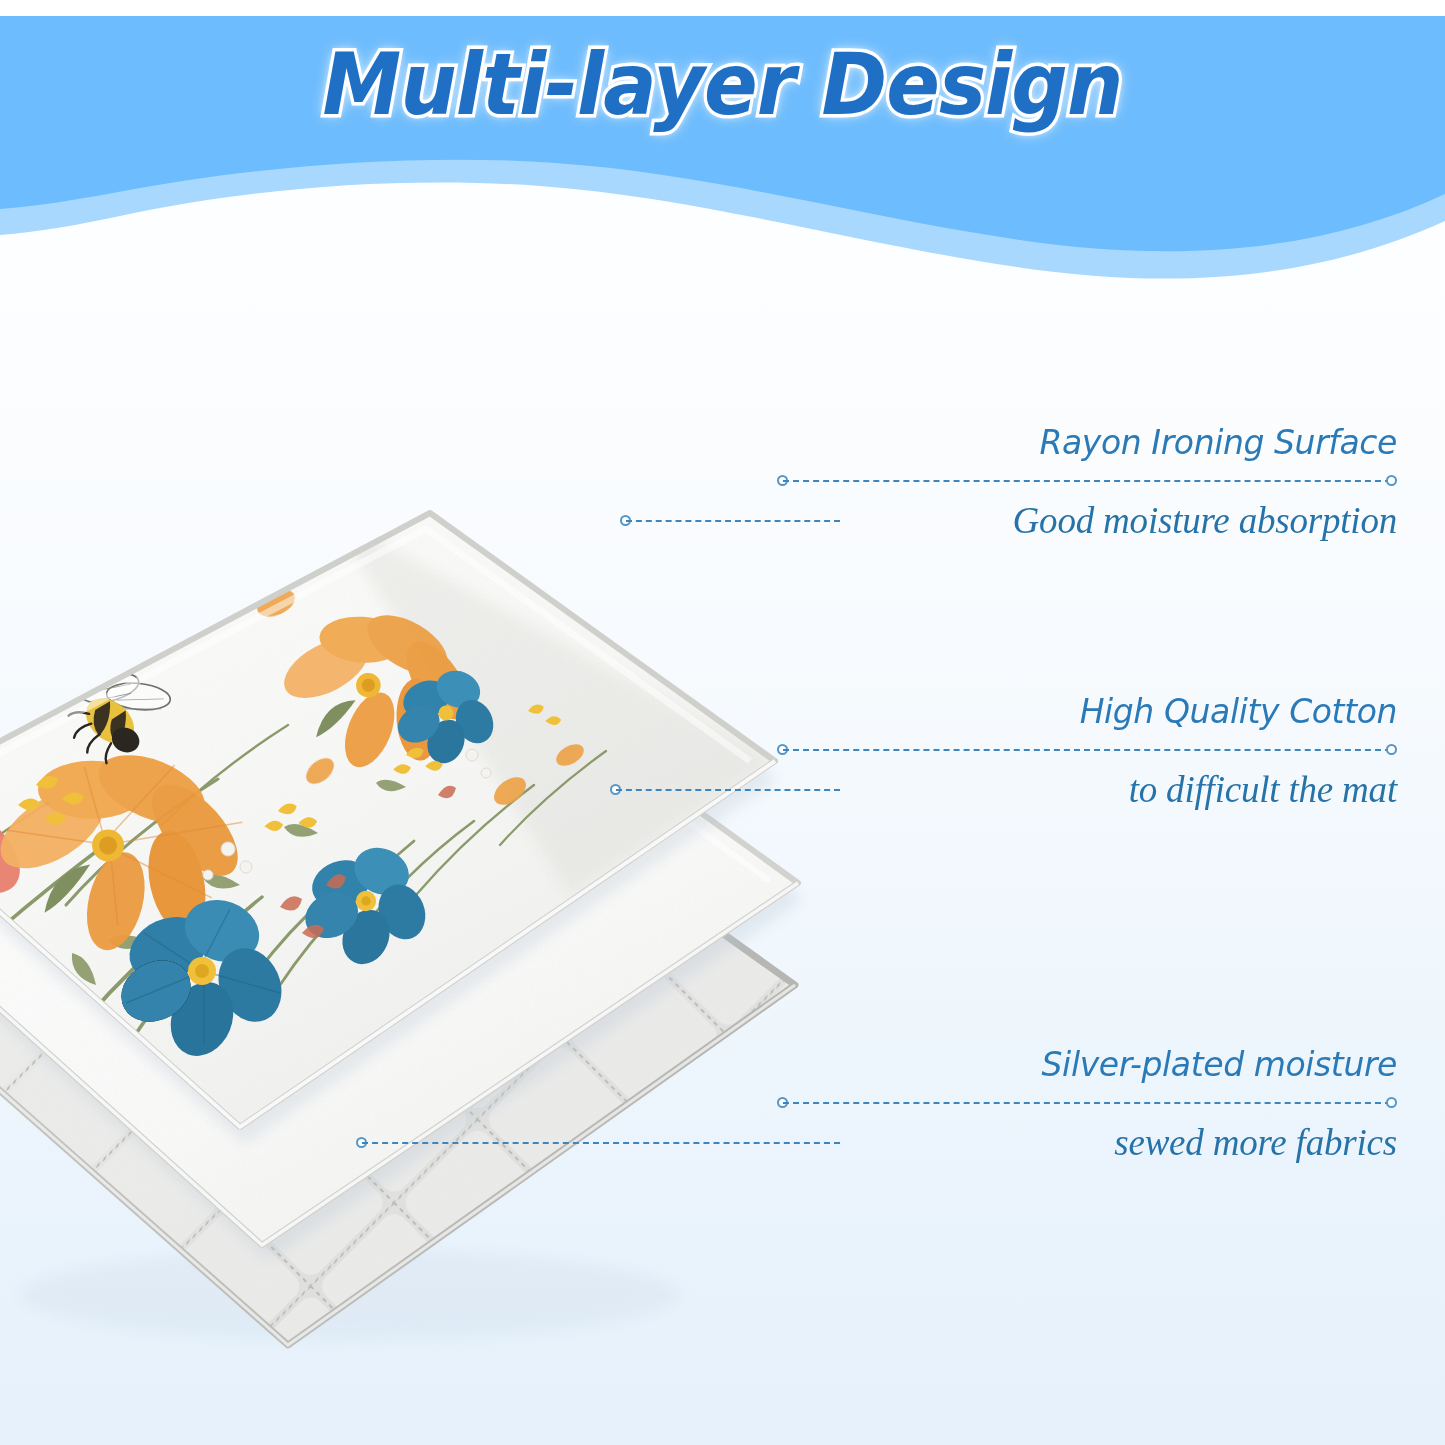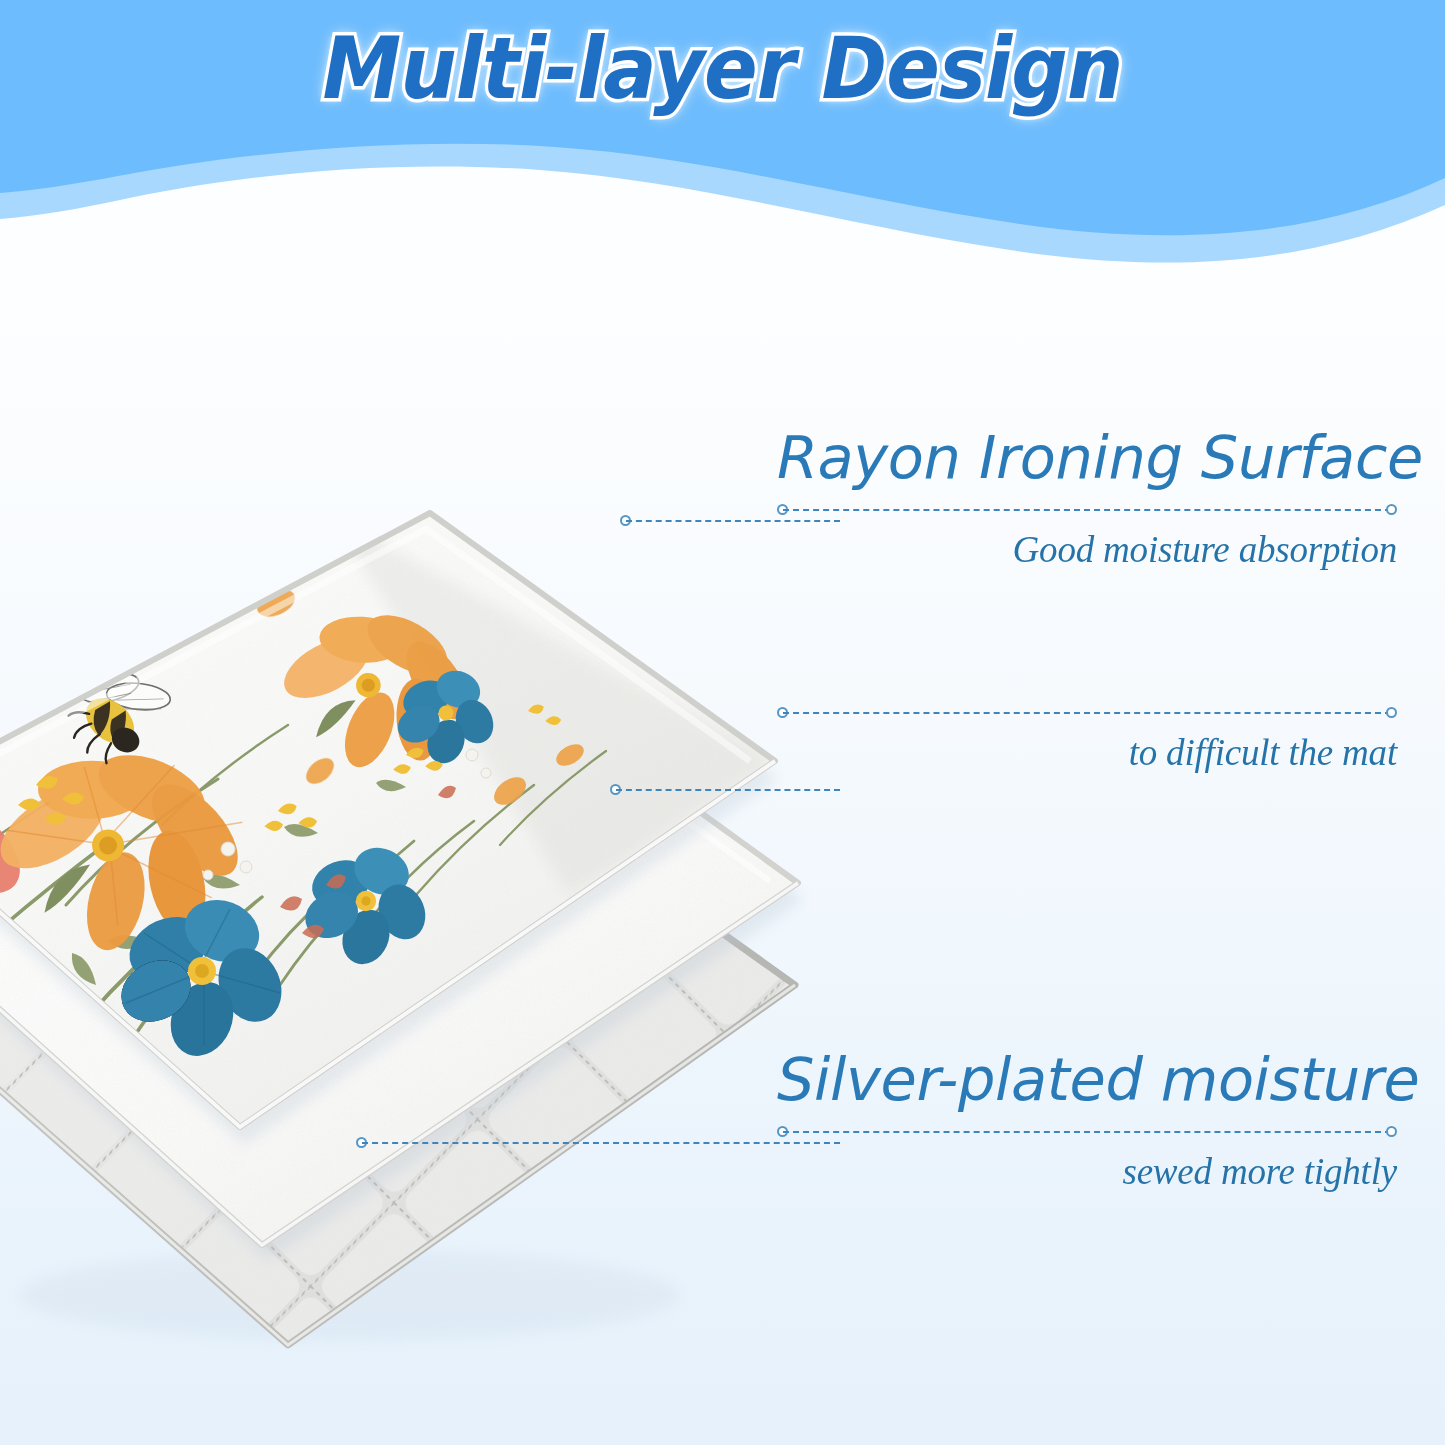--- a/index.html
+++ b/index.html
@@ -18,21 +18,21 @@
         #fdfeff 18%,
         #f8fbfe 42%,
         #f0f7fd 66%,
         #e9f3fc 86%,
         #e6f1fb 100%);
   }
 
   
   .banner-wrap {
     position: absolute;
-    top: 0; left: 0;
+    top: 16px; left: 0;
     width: 1445px;
     height: 270px;
     pointer-events: none;
   }
   .banner-svg { display: block; width: 1445px; height: 270px; }
 
   .banner-title {
     position: absolute;
     top: 18px;
     left: 0;
@@ -69,21 +69,21 @@
   .feature {
     position: absolute;
     right: 48px;
     width: 620px;
     text-align: right;
   }
   .feature-title {
     font-family: "DejaVu Sans", sans-serif;
     font-style: italic;
     font-weight: normal;
-    font-size: 59px;
+    font-size: 33px;
     line-height: 1.12;
     color: #2a7ab8;
     white-space: nowrap;
     letter-spacing: -0.4px;
   }
   .rule {
     position: relative;
     height: 14px;
     margin: 12px 0 10px 0;
   }
@@ -508,35 +508,36 @@
       <span class="dot left"></span>
       <span class="dash"></span>
       <span class="dot right"></span>
     </div>
     <div class="feature-sub">
       <div>Good moisture absorption</div>
     </div>
   </div>
 
   <div class="feature" style="top:694px;">
+    <div class="feature-title">High Quality Cotton</div>
     <div class="rule">
       <span class="dot left"></span>
       <span class="dash"></span>
       <span class="dot right"></span>
     </div>
     <div class="feature-sub">
       <div>to difficult the mat</div>
     </div>
   </div>
 
   <div class="feature" style="top:1047px;">
     <div class="feature-title">Silver-plated moisture</div>
     <div class="rule">
       <span class="dot left"></span>
       <span class="dash"></span>
       <span class="dot right"></span>
     </div>
     <div class="feature-sub">
-      <div>sewed more tightly</div>
+      <div>sewed more fabrics</div>
     </div>
   </div>
 
 </div>
 
 </body></html>

